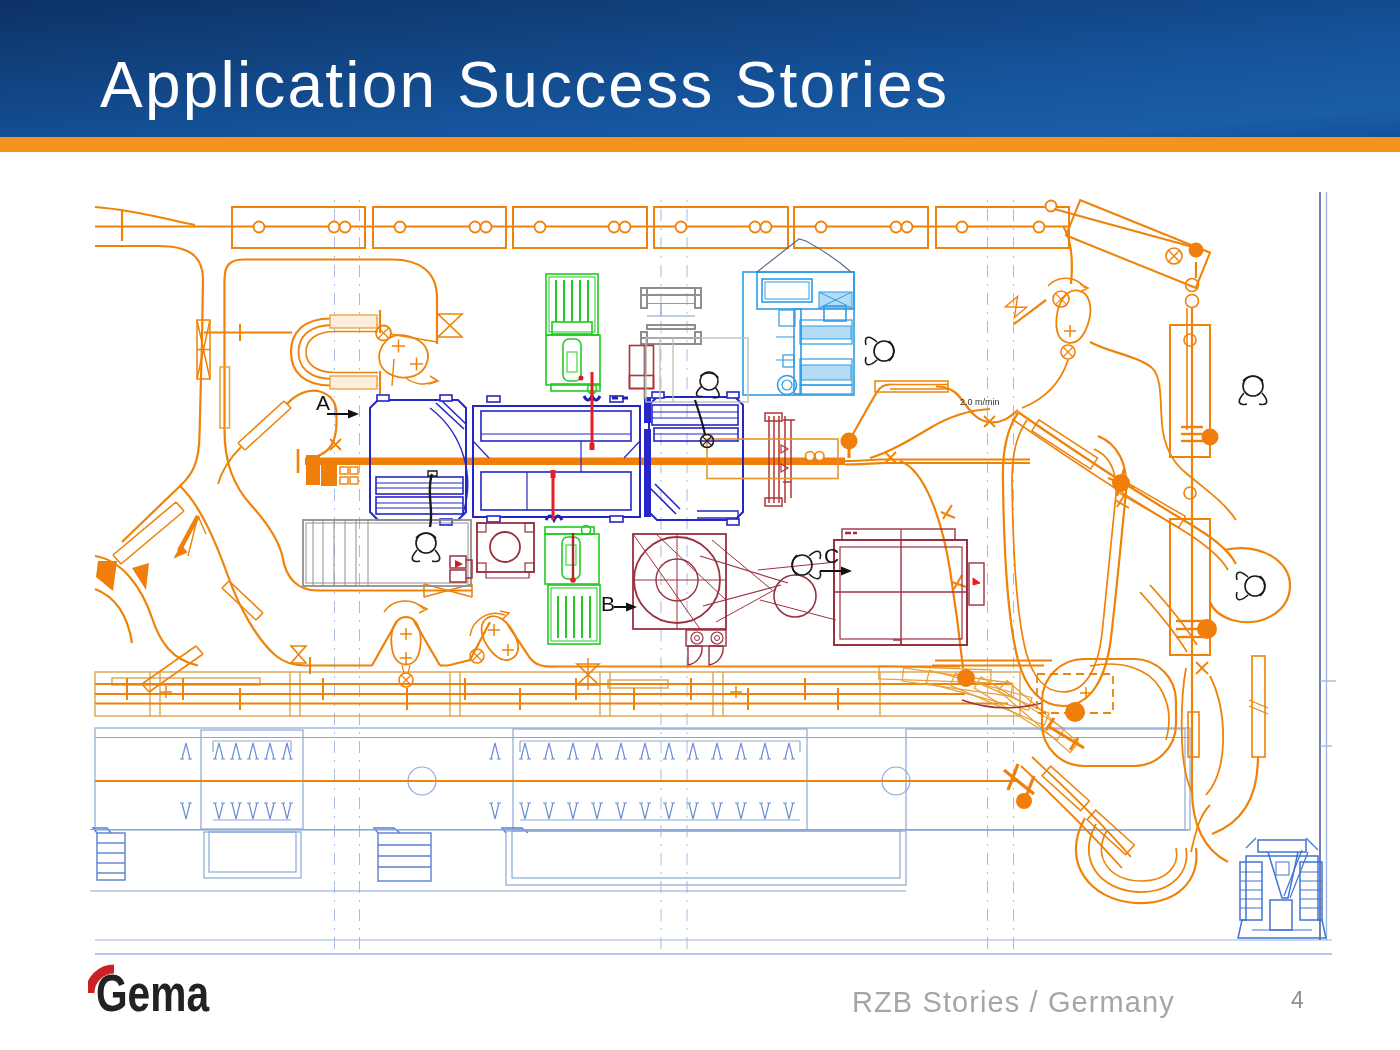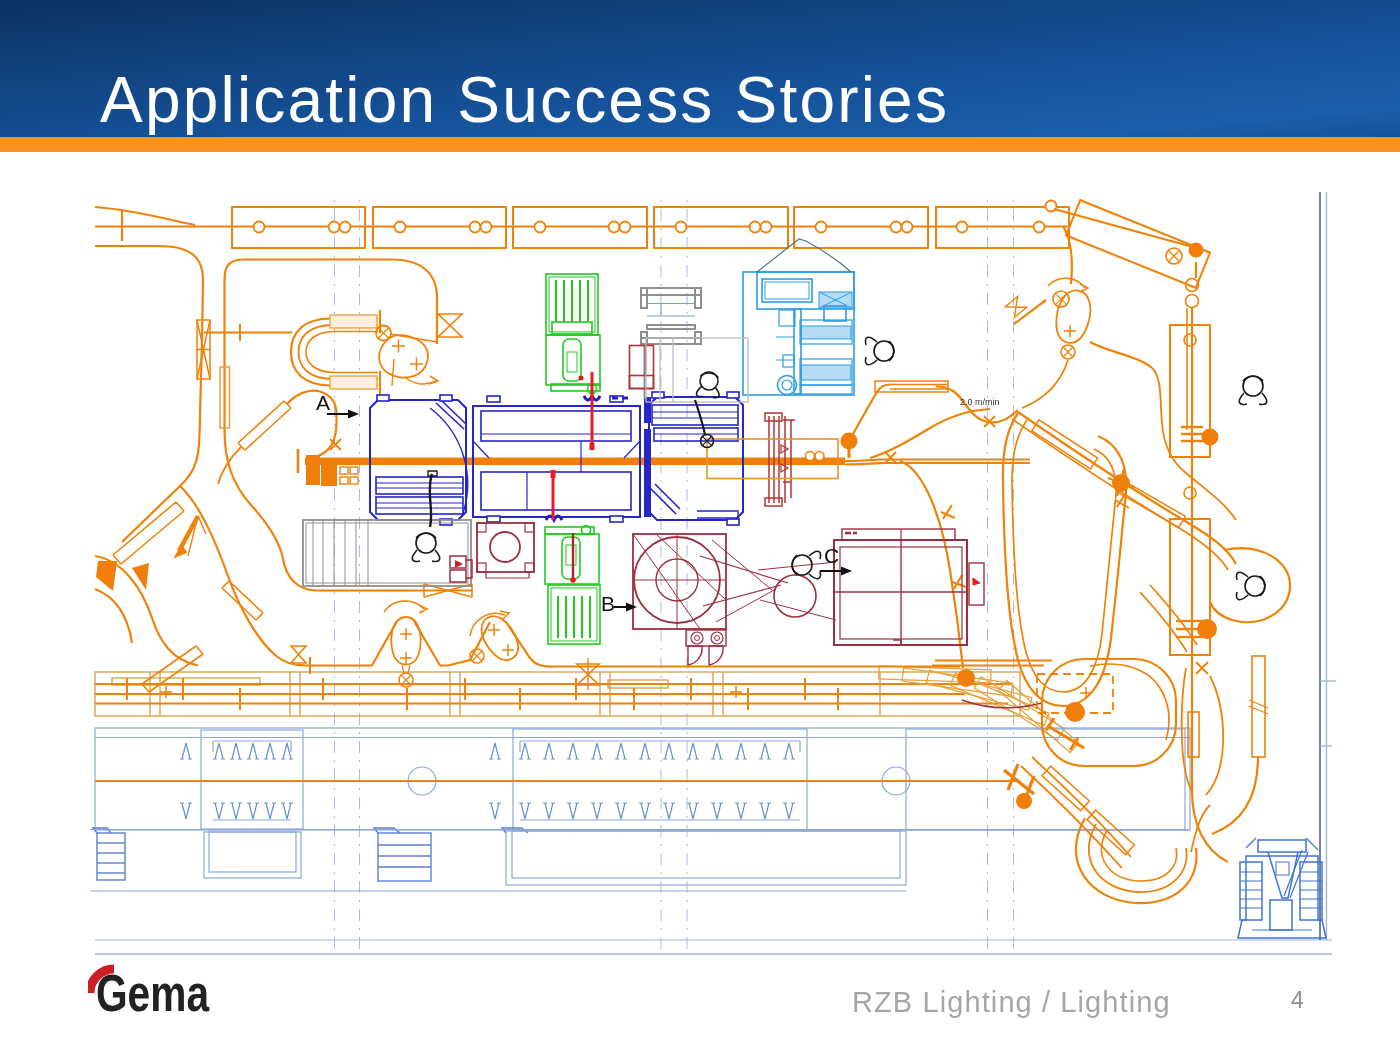--- a/index.html
+++ b/index.html
@@ -1,28 +1,28 @@
 <!DOCTYPE html>
 <html><head><meta charset="utf-8"><title>slide</title>
 <style>
 html,body{margin:0;padding:0;width:1400px;height:1050px;background:#ffffff;overflow:hidden}
 body{font-family:"Liberation Sans",sans-serif;position:relative}
 #hdr{position:absolute;left:0;top:0;width:1400px;height:137px;
  background:linear-gradient(175deg,#0d3266 0%,#11427e 30%,#15539b 62%,#1a5ea7 88%,#12529a 100%)}
 #stripe{position:absolute;left:0;top:137px;width:1400px;height:15px;background:#f6921e}
-#title{position:absolute;left:100px;top:63px;color:#ffffff;font-size:64px;letter-spacing:2.2px;white-space:nowrap}
+#title{position:absolute;left:100px;top:48px;color:#ffffff;font-size:64px;letter-spacing:2.2px;white-space:nowrap}
 #rzb{position:absolute;left:852px;top:986px;color:#a6a6a6;font-size:29px;letter-spacing:1.1px;white-space:nowrap}
 #pnum{position:absolute;left:1291px;top:987px;color:#8f8f8f;font-size:23px}
 #gema{position:absolute;left:88px;top:962px;width:140px;height:60px}
 </style></head>
 <body>
 <div id="hdr"></div>
 <div id="stripe"></div>
 <div id="title">Application Success Stories</div>
-<div id="rzb">RZB Lighting / Lighting</div>
+<div id="rzb">RZB Stories / Germany</div>
 <div id="pnum">4</div>
 <svg id="gema" viewBox="0 0 140 60">
   <path d="M 2,31 A 24,24 0 0 1 26,7" fill="none" stroke="#cc2027" stroke-width="9"></path>
   <text x="8" y="49" font-family="Liberation Sans, sans-serif" font-weight="bold" font-size="52" fill="#222222" textLength="113" lengthAdjust="spacingAndGlyphs">Gema</text>
 </svg>
 <svg id="cad" width="1400" height="1050" viewBox="0 0 1400 1050" style="position:absolute;left:0;top:0" fill="none">
 
 <g id="frame" stroke="#9db3e0" stroke-width="1.3">
   <line x1="95" y1="954" x2="1332" y2="954"></line>
       <line x1="95" y1="940" x2="1332" y2="940" stroke-width="1"></line>

